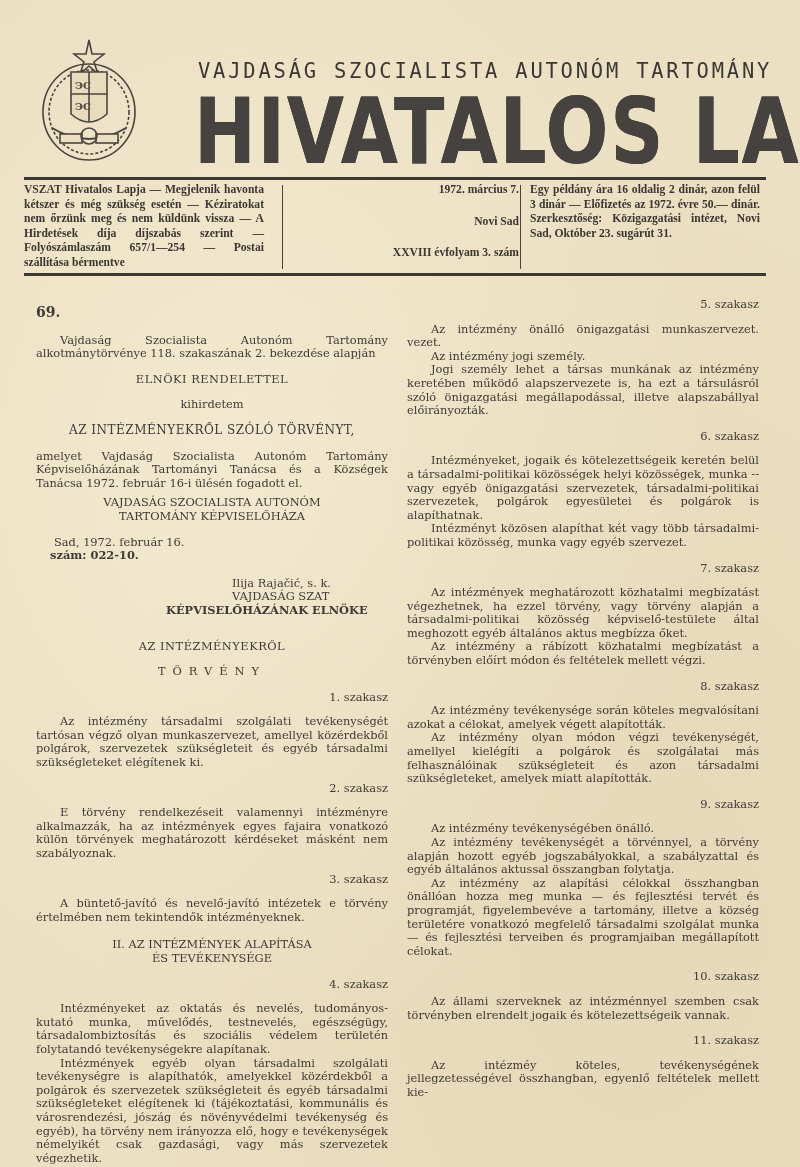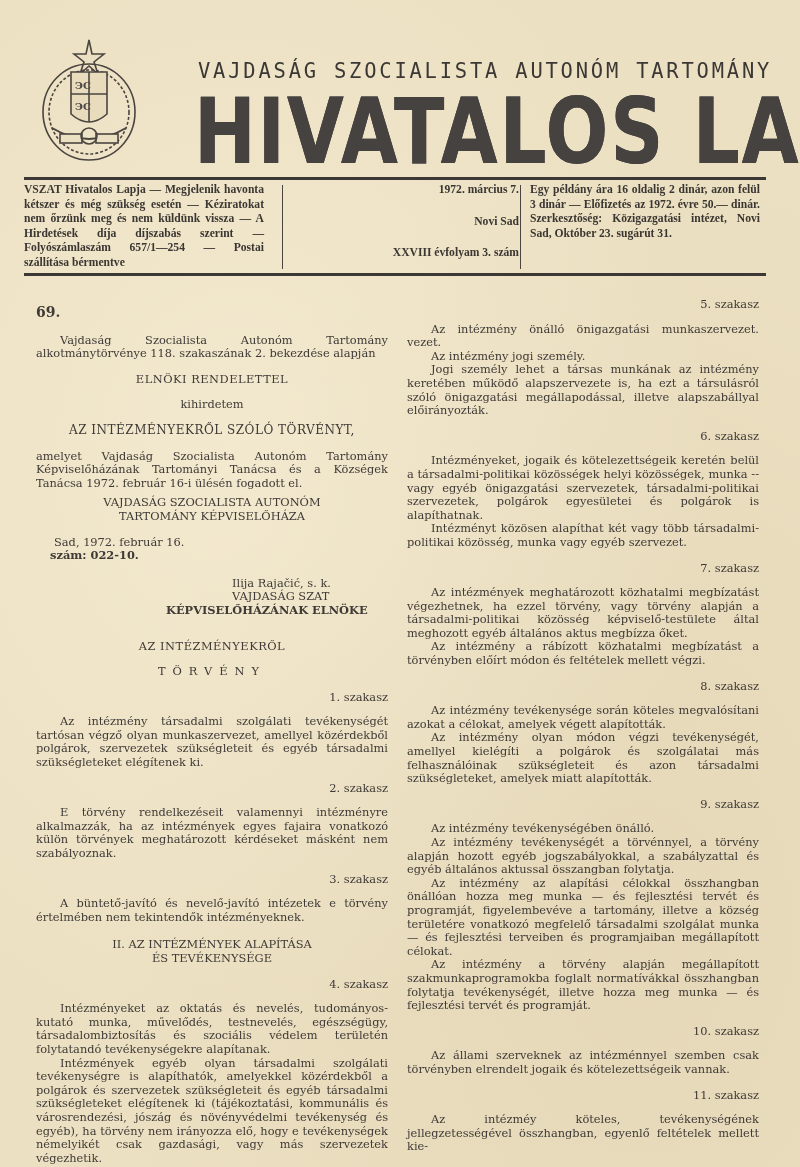--- a/index.html
+++ b/index.html
@@ -134,20 +134,19 @@
   <p>Az intézmény a rábízott közhatalmi megbízatást a törvényben előírt módon és feltételek mellett végzi.</p>
 
   <div class="sec">8. szakasz</div>
   <p>Az intézmény tevékenysége során köteles megvalósítani azokat a célokat, amelyek végett alapították.</p>
   <p>Az intézmény olyan módon végzi tevékenységét, amellyel kielégíti a polgárok és szolgálatai más felhasználóinak szükségleteit és azon társadalmi szükségleteket, amelyek miatt alapították.</p>
 
   <div class="sec">9. szakasz</div>
   <p>Az intézmény tevékenységében önálló.</p>
   <p>Az intézmény tevékenységét a törvénnyel, a törvény alapján hozott egyéb jogszabályokkal, a szabályzattal és egyéb általános aktussal összangban folytatja.</p>
   <p>Az intézmény az alapítási célokkal összhangban önállóan hozza meg munka — és fejlesztési tervét és programját, figyelembevéve a tartomány, illetve a község területére vonatkozó megfelelő társadalmi szolgálat munka — és fejlesztési terveiben és programjaiban megállapított célokat.</p>
-  <p>Az intézmény a törvény alapján megállapított szakmunkaprogramokba foglalt normatívákkal összhangban folytatja tevékenységét, illetve hozza meg munka — és fejlesztési tervét és programját.</p>
 
   <div class="sec">10. szakasz</div>
   <p>Az állami szerveknek az intézménnyel szemben csak törvényben elrendelt jogaik és kötelezettségeik vannak.</p>
 
   <div class="sec">11. szakasz</div>
   <p>Az intézméy köteles, tevékenységének jellegzetességével összhangban, egyenlő feltételek mellett kie-</p>
 </div>
 
 </body></html>

